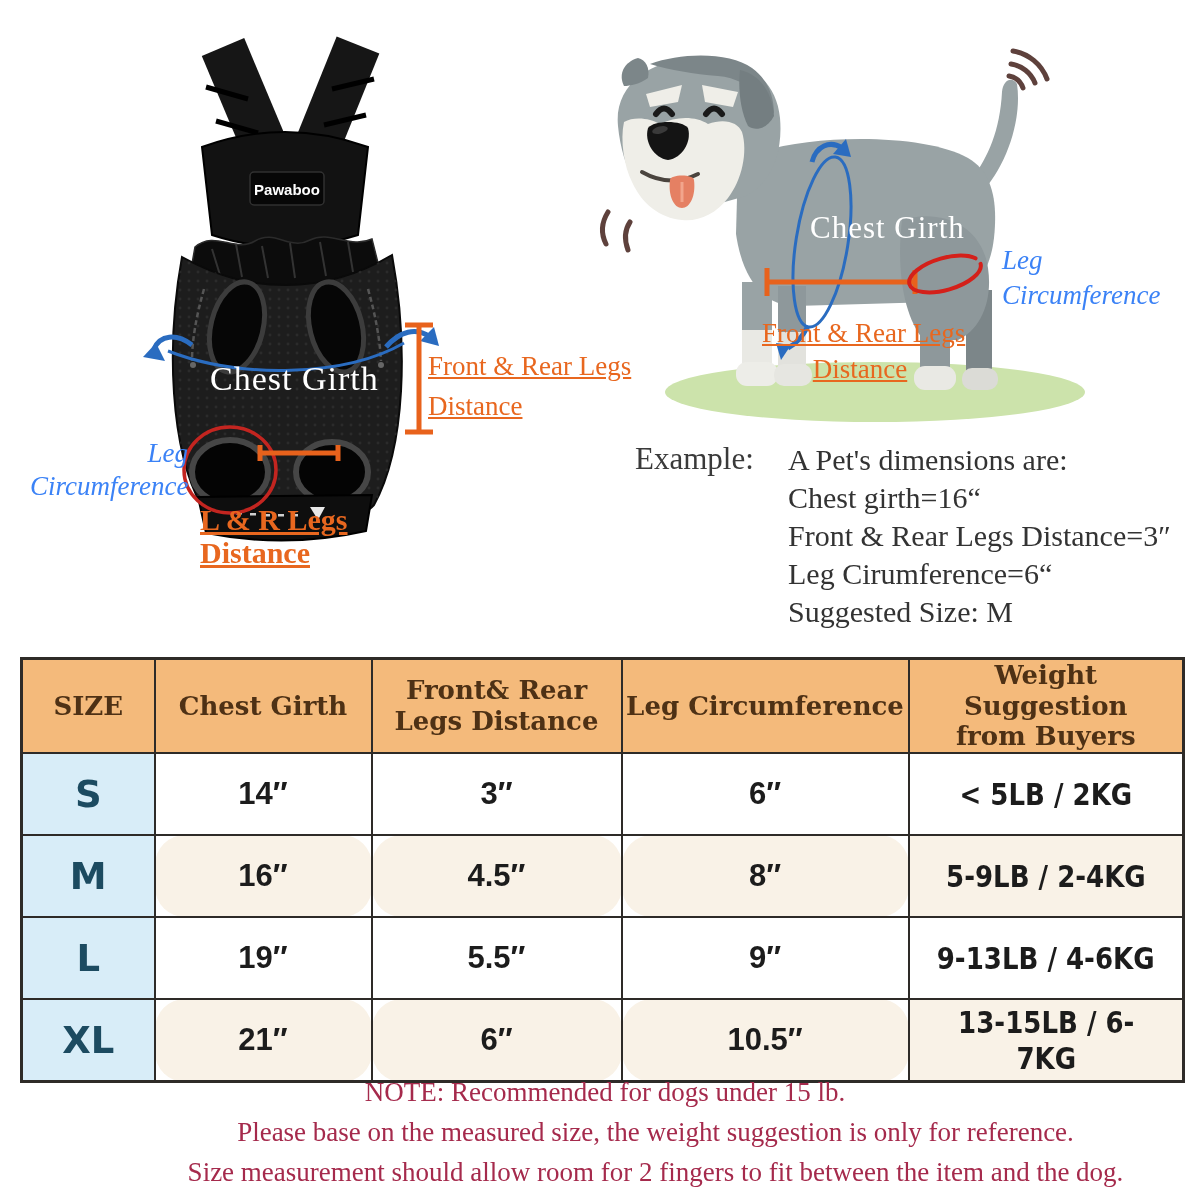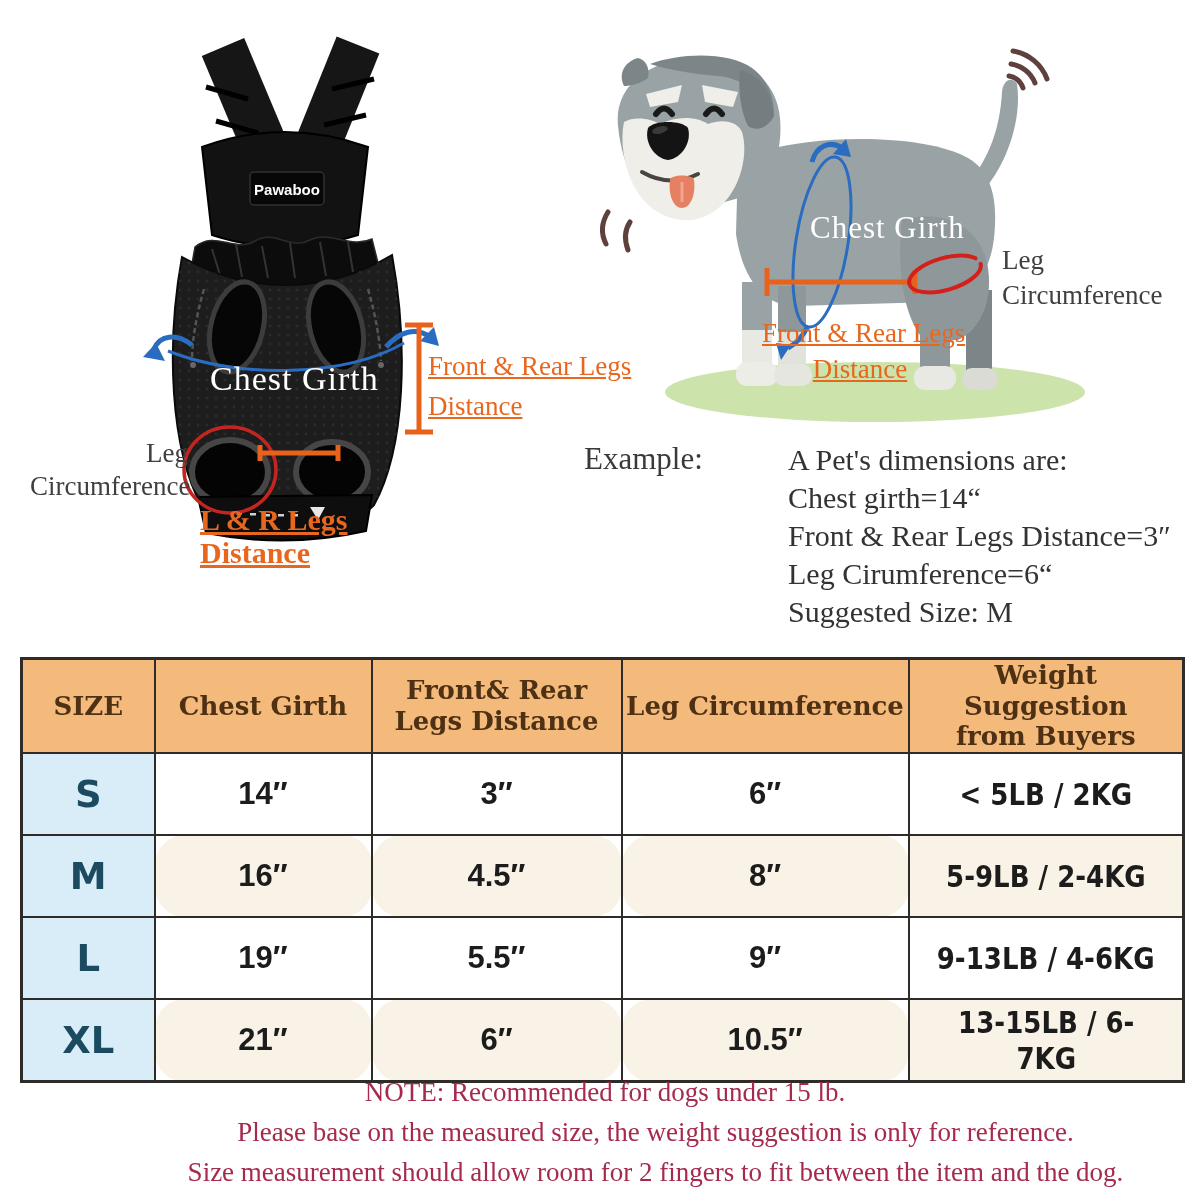--- a/index.html
+++ b/index.html
@@ -8,31 +8,31 @@
   .stage{position:absolute;left:0;top:0;width:1200px;height:1152px;background:#fff;}
 
   svg.art{position:absolute;display:block;}
   #carrier-art{left:140px;top:25px;width:500px;height:560px;}
   #dog-art{left:590px;top:30px;width:590px;height:400px;}
 
   .lbl{position:absolute;white-space:nowrap;}
   .lbl div{white-space:nowrap;}
   .white-lbl{color:#ffffff;letter-spacing:1px;}
   .orange-lbl{color:#E8671F;text-decoration:underline;}
-  .red-lbl{color:#404040;}
+  .red-lbl{color:#3b82f6;font-style:italic;}
 
   #carrier-chest-girth{left:210px;top:360px;font-size:34px;}
   #carrier-front-rear{left:428px;top:346px;font-size:27px;line-height:40px;}
   #carrier-leg-circ{left:30px;top:437px;width:158px;text-align:right;font-size:27px;line-height:33px;}
   #carrier-lr-legs{left:200px;top:503px;width:190px;font-size:30px;line-height:33px;font-weight:600;}
   #dog-chest-girth{left:810px;top:210px;font-size:31px;}
   #dog-leg-circ{left:1002px;top:243px;font-size:27px;line-height:35px;}
   #dog-front-rear{left:762px;top:315px;width:196px;text-align:center;font-size:27px;line-height:36px;}
 
-  #example-label{left:584px;top:441px;font-size:31px;color:#3A3A3A;}
+  #example-label{left:635px;top:441px;font-size:31px;color:#3A3A3A;}
   #example-lines{left:749px;top:441px;font-size:30px;line-height:38px;color:#333333;margin-left:39px;}
 
   .table-wrap{position:absolute;left:20px;top:657px;}
   table.size-table{border-collapse:collapse;table-layout:fixed;width:1162px;
       border:3px solid #2E2B28;background:#ffffff;}
   table.size-table th, table.size-table td{border:2px solid #2E2B28;text-align:center;
       vertical-align:middle;padding:0;}
   table.size-table th{background:#F4BA7B;height:84px;
       font-family:"DejaVu Serif", serif;font-weight:bold;font-size:26px;
       color:#4E3115;line-height:1.18;}
@@ -180,21 +180,21 @@
     <div>Circumference</div>
   </div>
   <div class="lbl orange-lbl" id="dog-front-rear">
     <div>Front &amp; Rear Legs</div>
     <div>Distance</div>
   </div>
 
   <div class="lbl" id="example-label">Example:</div>
   <div class="lbl" id="example-lines">
     <div>A Pet's dimensions are:</div>
-    <div>Chest girth=14“</div>
+    <div>Chest girth=16“</div>
     <div>Front &amp; Rear Legs Distance=3″</div>
     <div>Leg Cirumference=6“</div>
     <div>Suggested Size: M</div>
   </div>
 
   <div class="table-wrap">
     <table class="size-table">
       <colgroup>
         <col style="width:133px">
           <col style="width:217px">

